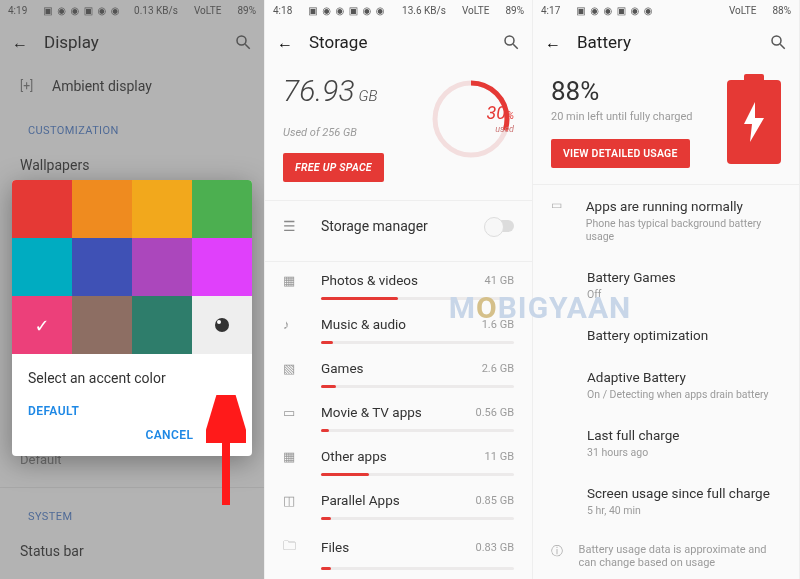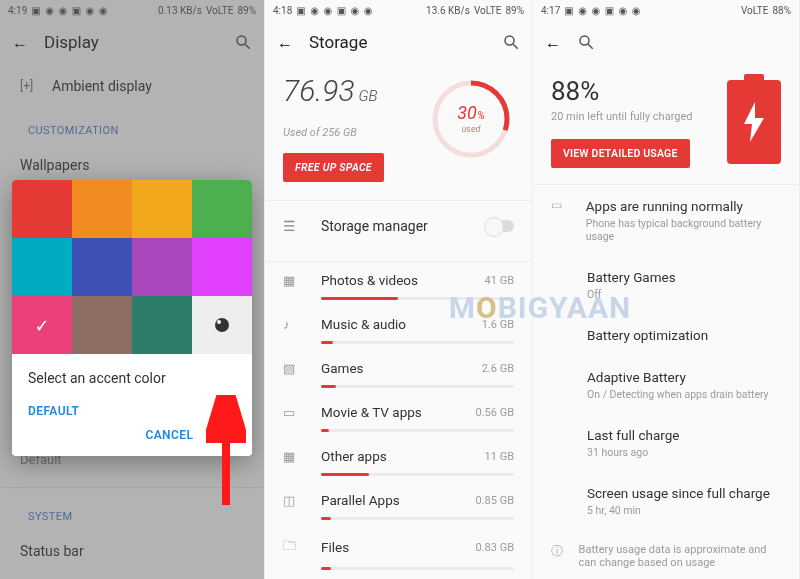--- a/index.html
+++ b/index.html
@@ -3,21 +3,21 @@
 <meta charset="utf-8">
 <style>
   * { box-sizing: border-box; margin: 0; padding: 0; }
   html, body { width: 800px; height: 579px; font-family: Roboto, Arial, sans-serif; overflow: hidden; }
   body { display: flex; background: #fff; position: relative; }
 
   .screen { position: relative; height: 579px; background: #fafafa; overflow: hidden; border-right: 1px solid #eee; }
   .screen:last-child { border-right: none; }
 
   .statusbar { display:flex; align-items:center; justify-content:space-between; height:20px; padding:0 8px; font-size:10px; color:#555; background:transparent; }
-  .statusbar .right, .statusbar .left { display:flex; align-items:center; gap:4px; }
+  .statusbar .right, .statusbar .left { display:flex; align-items:center; gap:16px; }
   .sb-icons { letter-spacing:1px; font-size:10px; }
 
   .appbar { display:flex; align-items:center; height:44px; padding:0 12px; gap:16px; }
   .appbar .title { font-size:17px; color:#222; flex:1 1 auto; }
   .appbar .search { width:18px; height:18px; color:#555; }
 
   
   .s1 { width: 265px; }
   .s1 .content { padding:0 0 0 0; }
   .s1 .row { display:flex; align-items:center; height:44px; padding:0 20px; font-size:14px; color:#333; }
@@ -40,21 +40,21 @@
   
   .s2 { width: 268px; background:#fafafa; }
   .storage-top { display:flex; gap:10px; padding:12px 18px 8px; align-items:flex-start;font-style:italic; }
   .storage-left { flex:1; }
   .storage-num { font-size:30px; color:#444; font-weight:300; line-height:1; }
   .storage-num small { font-size:15px; padding-left:4px; }
   .storage-sub { font-size:11px; color:#9b9b9b; margin-top:20px; }
   .free-btn { margin-top:14px; display:inline-block; background:#e53935; color:#fff; font-size:10.5px; font-weight:600; letter-spacing:.3px; padding:8px 12px; border-radius:2px; }
   .ring-wrap { width:86px; height:86px; position:relative; }
   .ring-wrap svg { transform:rotate(-90deg); }
-  .ring-txt { position:absolute; inset:0; display:flex; flex-direction:column; align-items:center; justify-content:center; color:#e53935; }
+  .ring-txt { position:absolute; inset:0; display:flex; flex-direction:column; align-items:flex-end; justify-content:center; color:#e53935; }
   .ring-txt .p { font-size:18px; font-weight:400; line-height:1; }
   .ring-txt .p sub { font-size:11px; vertical-align:baseline; }
   .ring-txt .u { font-size:9px; color:#c77; margin-top:2px; }
   .s2 .div { height:1px; background:#eee; margin-top:10px; }
   .mgr-row { display:flex; align-items:center; height:50px; padding:0 18px; font-size:14px; color:#333; }
   .mgr-row .ic { width:22px; margin-right:16px; color:#888; }
   .mgr-switch { width:28px; height:12px; background:#dcdcdc; border-radius:6px; position:relative; }
   .mgr-switch::after { content:""; position:absolute; left:-2px; top:-3px; width:18px; height:18px; background:#f7f7f7; border:1px solid #ddd; border-radius:50%; }
   .cat { padding:10px 18px 6px; }
   .cat-head { display:flex; align-items:center; }
@@ -309,20 +309,21 @@
       <span>4:17</span>
       <span class="sb-icons">▣ ◉ ◉ ▣ ◉ ◉</span>
     </div>
     <div class="right">
       <span>VoLTE</span>
       <span>88%</span>
     </div>
   </div>
   <div class="appbar">
     <span>←</span>
+    <span class="title">Battery</span>
     <span class="search">
       <svg viewBox="0 0 24 24" width="18" height="18" fill="none" stroke="#555" stroke-width="2">
           <circle cx="10" cy="10" r="6"></circle>
           <line x1="15" y1="15" x2="21" y2="21"></line>
         </svg>
     </span>
   </div>
 
   <div class="bat-top">
     <div class="bat-left">

